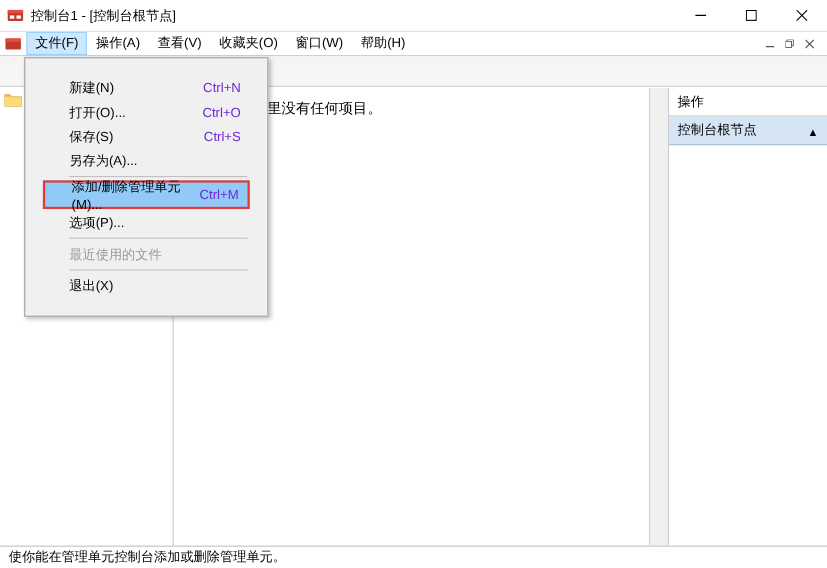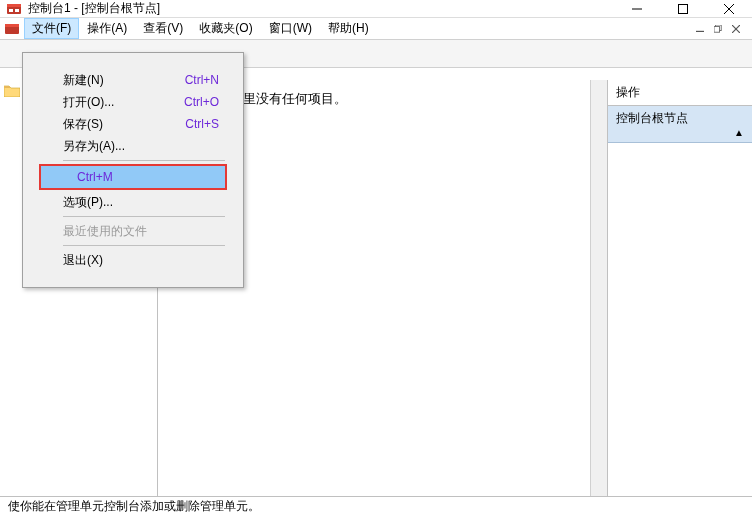--- a/index.html
+++ b/index.html
@@ -1,18 +1,18 @@
 <!DOCTYPE html>
 <html><head>
 <meta charset="utf-8">
 <style>
 * { box-sizing: border-box; margin: 0; padding: 0; font-family: "Microsoft YaHei", "SimSun", sans-serif; }
 body { background: #fff; width: 752px; height: 516px; position: relative; font-size: 12px; overflow: hidden; }
 
-.titlebar { height: 18px; display: flex; align-items: center; padding-left: 6px; background: #fff; border-bottom: 1px solid #ddd; }
+.titlebar { height: 29px; display: flex; align-items: center; padding-left: 6px; background: #fff; border-bottom: 1px solid #ddd; }
 .titlebar .app-icon { width: 16px; height: 16px; margin-right: 6px; display: inline-flex; }
 .titlebar .title { flex: 1; font-size: 12px; color: #000; }
 .titlebar .winbtns { display: flex; }
 .titlebar .winbtn { width: 46px; height: 30px; display: flex; align-items: center; justify-content: center; font-size: 14px; color: #000; }
 
 .menubar { height: 22px; display: flex; align-items: center; padding: 0 4px; background: #fff; border-bottom: 1px solid #d0d0d0; position: relative; }
 .menubar .menu-item { padding: 2px 8px; font-size: 12px; cursor: default; }
 .menubar .menu-item.active { background: #cce8ff; border: 1px solid #99d1ff; padding: 1px 7px; }
 .menubar .mdi-btns { margin-left: auto; display: flex; gap: 2px; padding-right: 4px; }
 .menubar .mdi-btn { width: 16px; height: 14px; display: flex; align-items: center; justify-content: center; font-size: 10px; color: #333; border: 1px solid transparent; }
@@ -35,21 +35,21 @@
 .dropdown .dd-item.highlighted { background: #91c9f7; border: 2px solid #e53935; height: 26px; margin: 1px 0; }
 .dropdown .dd-sep { height: 1px; background: #c0c0c0; margin: 3px 2px 3px 24px; }
 .dropdown .dd-item.disabled { color: #9a9a9a; }
 
 .content { position: absolute; top: 80px; left: 0; right: 0; bottom: 20px; display: flex; }
 .treepane { width: 158px; border-right: 1px solid #c0c0c0; background: #fff; padding: 4px; }
 .folder-icon { width: 16px; height: 13px; display: inline-block; }
 .mainpane { flex: 1; background: #fff; padding: 10px 12px; font-size: 13px; color: #000; border-right: 1px solid #c0c0c0; position: relative; }
 .actionspane { width: 144px; background: #fff; display: flex; flex-direction: column; }
 .actionspane .ap-header { background: #fff; border-bottom: 1px solid #c0c0c0; padding: 4px 8px; font-size: 12px; }
-.actionspane .ap-section { background: #d5e5f5; padding: 4px 8px; font-size: 12px; display: flex; align-items: flex-start; border-bottom: 1px solid #a8c0d8; flex-direction: column; }
+.actionspane .ap-section { background: #d5e5f5; padding: 4px 8px; font-size: 12px; display: flex; align-items: flex-end; border-bottom: 1px solid #a8c0d8; }
 .actionspane .ap-section .arrow { margin-left: auto; font-size: 10px; }
 .actionspane .ap-row { padding: 5px 8px 5px 22px; font-size: 12px; display: flex; align-items: center; }
 .actionspane .ap-row .arrow { margin-left: auto; font-size: 10px; }
 
 .statusbar { position: absolute; bottom: 0; left: 0; right: 0; height: 20px; background: #fff; border-top: 1px solid #c0c0c0; padding: 2px 8px; font-size: 12px; color: #000; display: flex; align-items: center; }
 
 .vscroll { position: absolute; right: 0; top: 0; bottom: 0; width: 17px; background: #f0f0f0; border-left: 1px solid #d0d0d0; }
 </style>
 </head>
 <body>
@@ -131,20 +131,21 @@
   </div>
   <div class="dd-item">
     <span class="label">保存(S)</span>
     <span class="shortcut">Ctrl+S</span>
   </div>
   <div class="dd-item">
     <span class="label">另存为(A)...</span>
   </div>
   <div class="dd-sep"></div>
   <div class="dd-item highlighted">
+    <span class="label">添加/删除管理单元(M)...</span>
     <span class="shortcut">Ctrl+M</span>
   </div>
   <div class="dd-item">
     <span class="label">选项(P)...</span>
   </div>
   <div class="dd-sep"></div>
   <div class="dd-item disabled">
     <span class="label">最近使用的文件</span>
   </div>
   <div class="dd-sep"></div>

